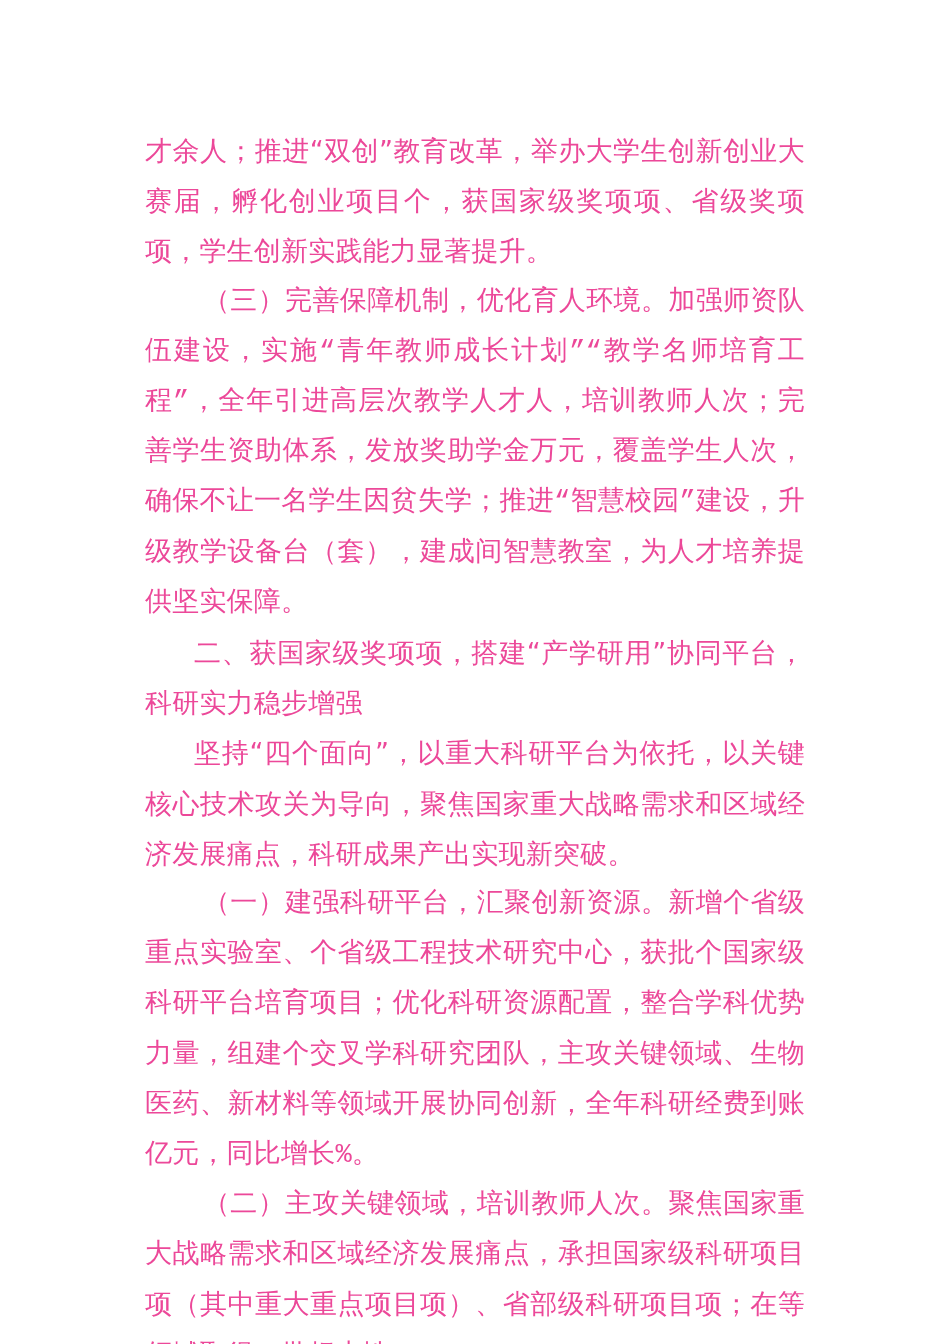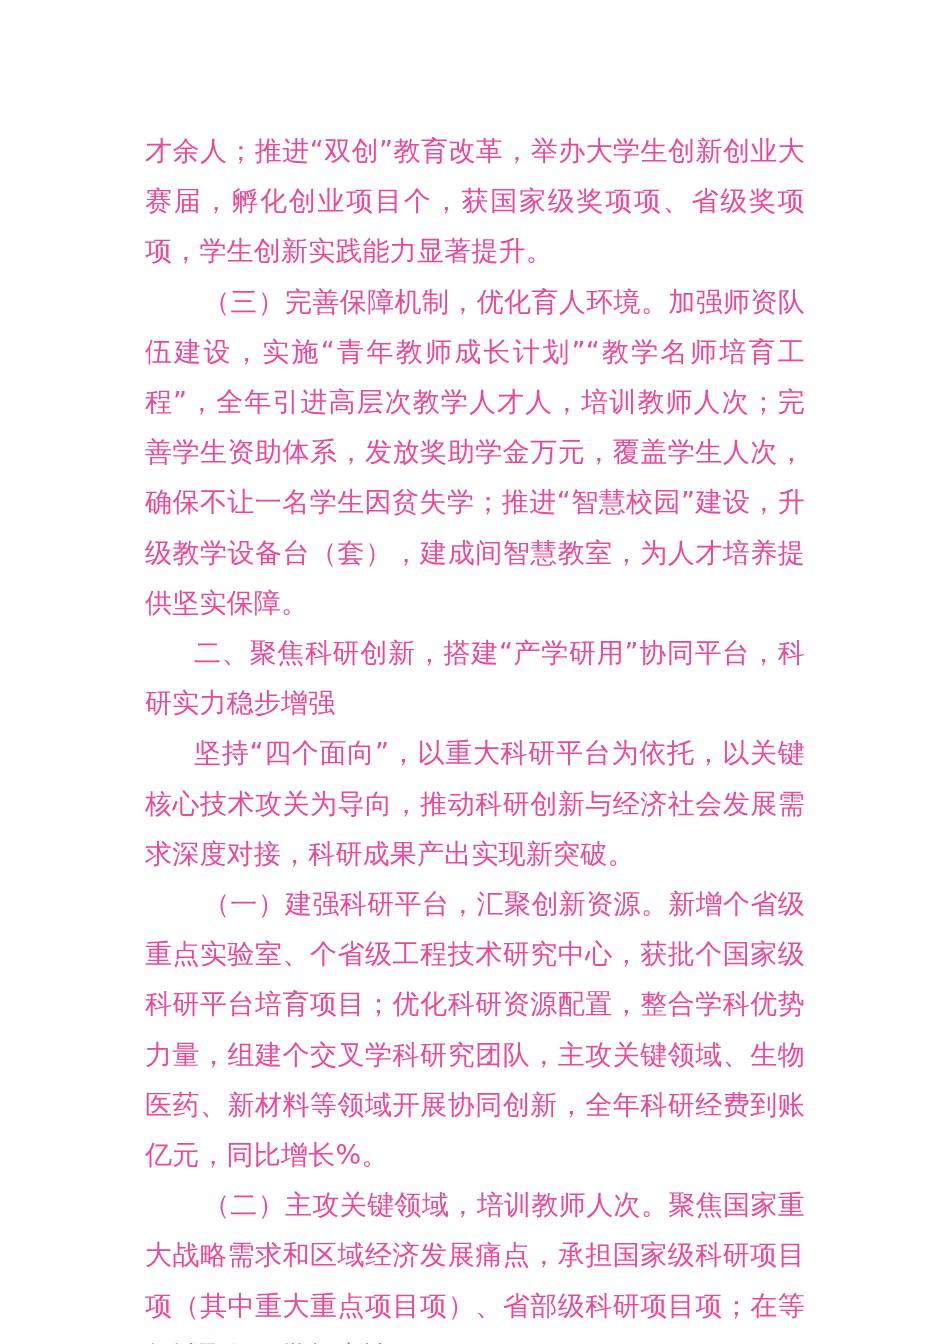--- a/index.html
+++ b/index.html
@@ -5,25 +5,25 @@
     html, body { margin: 0; padding: 0; background: #ffffff; }
     body { width: 950px; height: 1344px; position: relative; overflow: hidden; }
     .page {
       position: absolute; left: 145px; top: 126px; width: 660px;
       font-family: "DejaVu Sans", "Liberation Sans", sans-serif;
       font-size: 27px; line-height: 50.2px; color: #ec4899;
       letter-spacing: 0.2px;
     }
     .para { margin: 0; text-align: justify; text-justify: inter-character; word-break: break-all; }
     .indent { text-indent: 49px; }
-    .indent2 { text-indent: 58px; }
+    .indent2 { text-indent: 58px; font-family: Liberation Mono, monospace; }
   </style>
 </head>
 <body>
 
 <div class="page">
   <p class="para">才余人；推进“双创”教育改革，举办大学生创新创业大赛届，孵化创业项目个，获国家级奖项项、省级奖项项，学生创新实践能力显著提升。</p>
   <p class="para indent2">（三）完善保障机制，优化育人环境。加强师资队伍建设，实施“青年教师成长计划”“教学名师培育工程”，全年引进高层次教学人才人，培训教师人次；完善学生资助体系，发放奖助学金万元，覆盖学生人次，确保不让一名学生因贫失学；推进“智慧校园”建设，升级教学设备台（套），建成间智慧教室，为人才培养提供坚实保障。</p>
-  <p class="para indent">二、聚焦科研创新，搭建“产学研用”协同平台，科研实力稳步增强</p>
-  <p class="para indent">坚持“四个面向”，以重大科研平台为依托，以关键核心技术攻关为导向，推动科研创新与经济社会发展需求深度对接，科研成果产出实现新突破。</p>
+  <p class="para indent">二、获国家级奖项项，搭建“产学研用”协同平台，科研实力稳步增强</p>
+  <p class="para indent">坚持“四个面向”，以重大科研平台为依托，以关键核心技术攻关为导向，聚焦国家重大战略需求和区域经济发展痛点，科研成果产出实现新突破。</p>
   <p class="para indent2">（一）建强科研平台，汇聚创新资源。新增个省级重点实验室、个省级工程技术研究中心，获批个国家级科研平台培育项目；优化科研资源配置，整合学科优势力量，组建个交叉学科研究团队，主攻关键领域、生物医药、新材料等领域开展协同创新，全年科研经费到账亿元，同比增长%。</p>
   <p class="para indent2">（二）主攻关键领域，培训教师人次。聚焦国家重大战略需求和区域经济发展痛点，承担国家级科研项目项（其中重大重点项目项）、省部级科研项目项；在等领域取得一批标志性</p>
 </div>
 
 </body></html>

